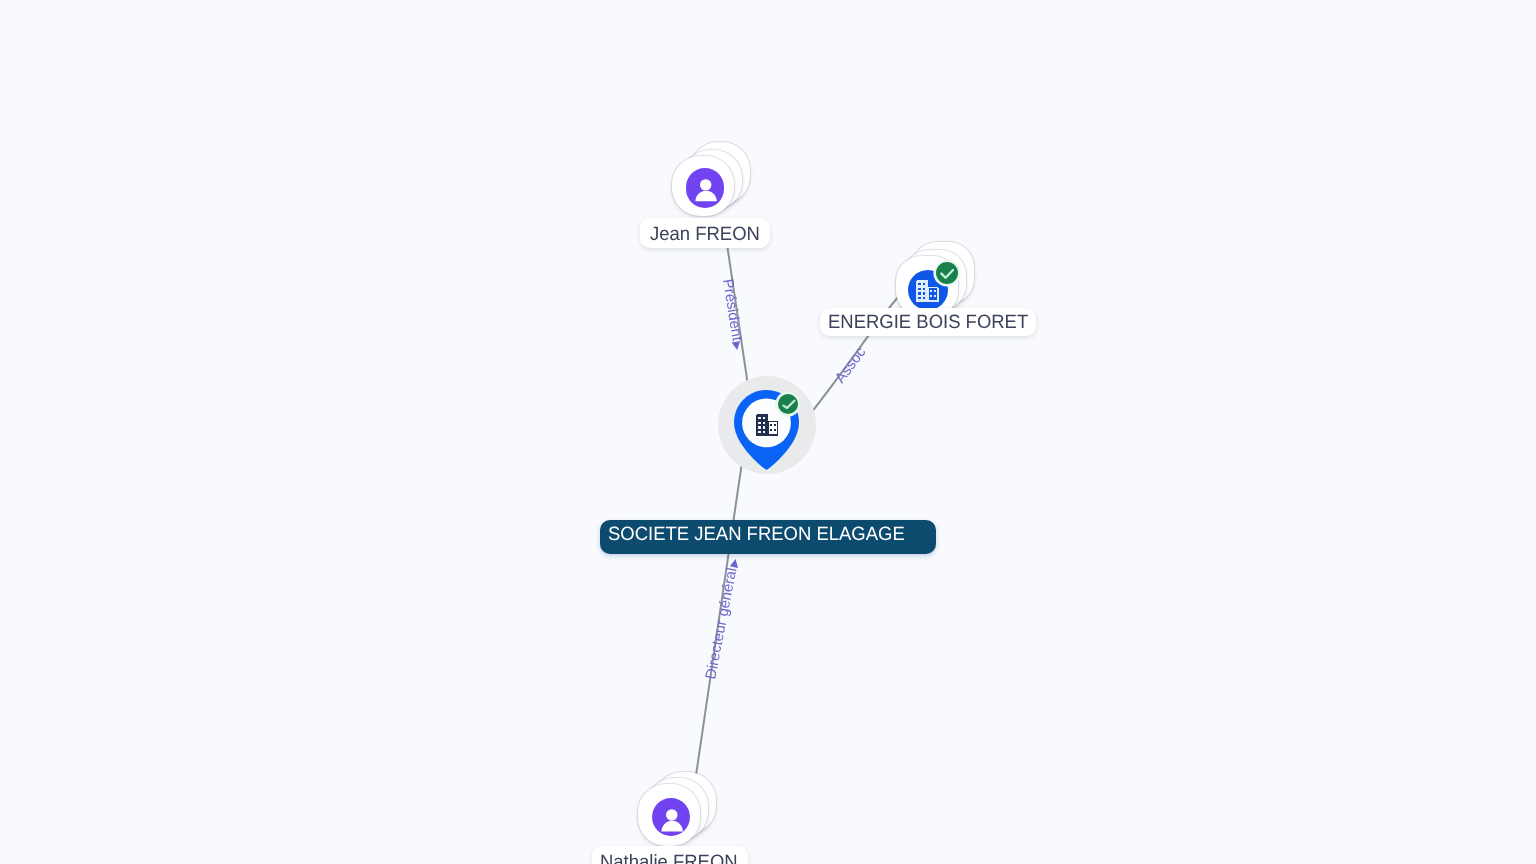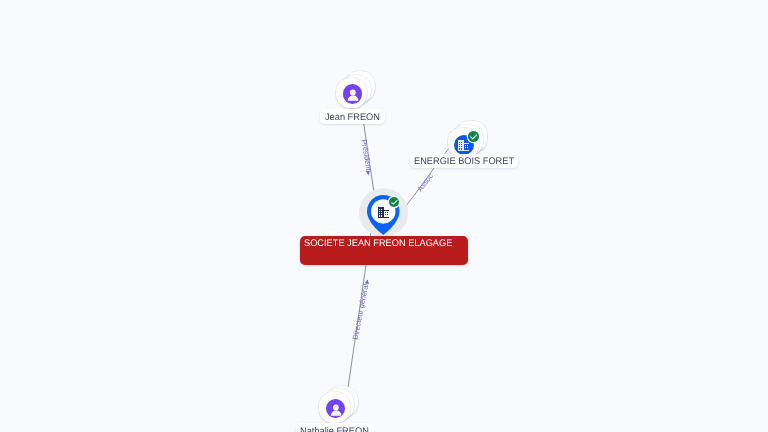--- a/index.html
+++ b/index.html
@@ -18,22 +18,22 @@
   .card.c2{left:8.2px;top:-6.3px;}
   .card.soft{border-radius:14px;}
 
   .avatar{position:absolute;border-radius:50%;}
 
   .cap{position:absolute;background:#fff;border-radius:5px;overflow:hidden;
        height:14.8px;white-space:nowrap;box-sizing:border-box;
        box-shadow:0 1px 2.5px rgba(40,50,90,.13);}
   .cap > span{display:block;position:absolute;left:4.2px;top:3.6px;font-size:9.6px;line-height:9.6px;
        color:#3b4259;transform:scaleX(.963);transform-origin:0 0;}
-  .cap.sel{background:#b91c1c;border-radius:5px;height:29px;
-       box-shadow:0 1px 2.5px rgba(20,60,140,.22);}
+  .cap.sel{background:#0c4a6e;border-radius:5px;height:17px;
+       box-shadow:0 1px 2.5px rgba(20,60,140,.22);margin-top:24px;}
   .cap.sel > span{color:#fff;left:4px;top:3.4px;}
 
   .badge{position:absolute;border-radius:50%;background:#18804a;}
   .halo{position:absolute;border-radius:50%;background:#e9eaec;}
   .elbl{position:absolute;font-size:7.4px;color:#6a68ce;white-space:nowrap;transform-origin:0 50%;}
   .elbl .arrow{font-size:5.5px;position:relative;left:0.4px;top:-0.2px;}
 </style>
 </head>
 <body>
 

